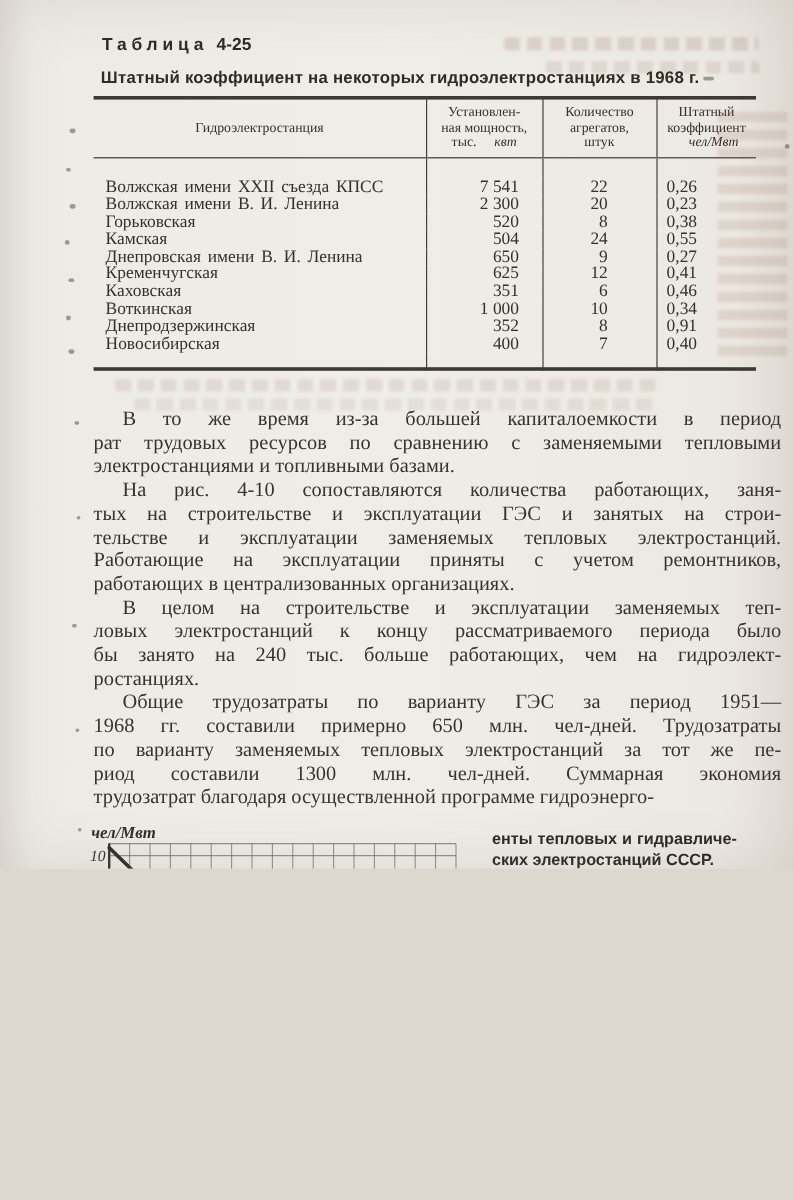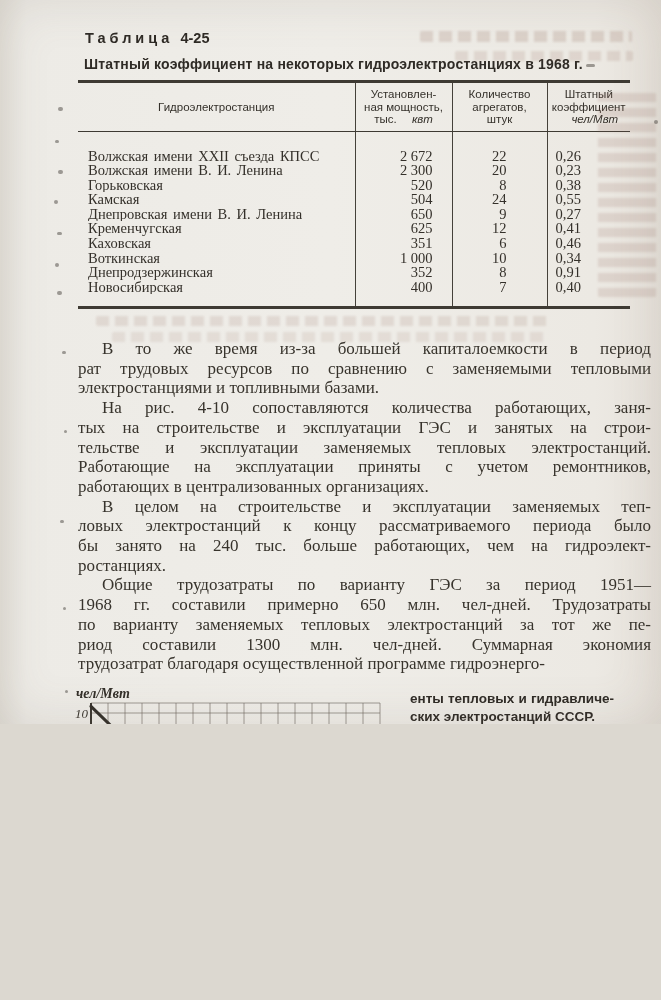--- a/index.html
+++ b/index.html
@@ -16,21 +16,21 @@
   
   .tbl-label{position:absolute;left:85px;top:30px;font:bold 14.5px "Liberation Sans","DejaVu Sans",sans-serif;color:#2f2b26;}
   .tbl-label .word{letter-spacing:4px;margin-right:7px;}
   .tbl-title{position:absolute;left:84px;top:56px;font:bold 14px "Liberation Sans","DejaVu Sans",sans-serif;color:#2f2b26;letter-spacing:.2px;}
   
   table.datatable{
     position:absolute;left:78px;top:80px;width:552px;border-collapse:collapse;table-layout:fixed;
     border-top:3px solid #3e3a33;border-bottom:3px solid #3e3a33;color:#34302a;
   }
   .datatable th{font-weight:normal;font-size:11.5px;line-height:12.5px;text-align:center;vertical-align:middle;
-    padding:5px 2px 5px;border-bottom:1.6px solid #3e3a33;font-family:Liberation Sans, sans-serif;}
+    padding:5px 2px 5px;border-bottom:1.6px solid #3e3a33;font-family:Liberation Serif, serif;}
   .datatable .c2,.datatable .c3,.datatable .c4{border-left:1.4px solid #45413a;}
   .datatable td{font-size:14.5px;line-height:14.6px;height:14.6px;padding:0;white-space:nowrap;overflow:hidden;}
   .datatable td.c1{padding-left:10px;word-spacing:2px;}
   .datatable td.c2{text-align:right;padding-right:19px;}
   .datatable td.c3{text-align:right;padding-right:40px;}
   .datatable td.c4{text-align:left;padding-left:8px;}
   .datatable tr.sp-top td{height:17px;}
   .datatable tr.sp-bot td{height:12px;}
   .pre{white-space:pre-line;}
   .datatable i{font-style:italic;margin-left:12px;}
@@ -102,21 +102,21 @@
     </thead>
     <tbody>
       <tr class="sp sp-top">
           <td class="c1"></td>
           <td class="c2"></td>
           <td class="c3"></td>
           <td class="c4"></td>
         </tr>
       <tr>
           <td class="c1">Волжская имени XXII съезда КПСС</td>
-          <td class="c2">2 672</td>
+          <td class="c2">7 541</td>
           <td class="c3">22</td>
           <td class="c4">0,26</td>
         </tr>
         <tr>
           <td class="c1">Волжская имени В. И. Ленина</td>
           <td class="c2">2 300</td>
           <td class="c3">20</td>
           <td class="c4">0,23</td>
         </tr>
         <tr>

